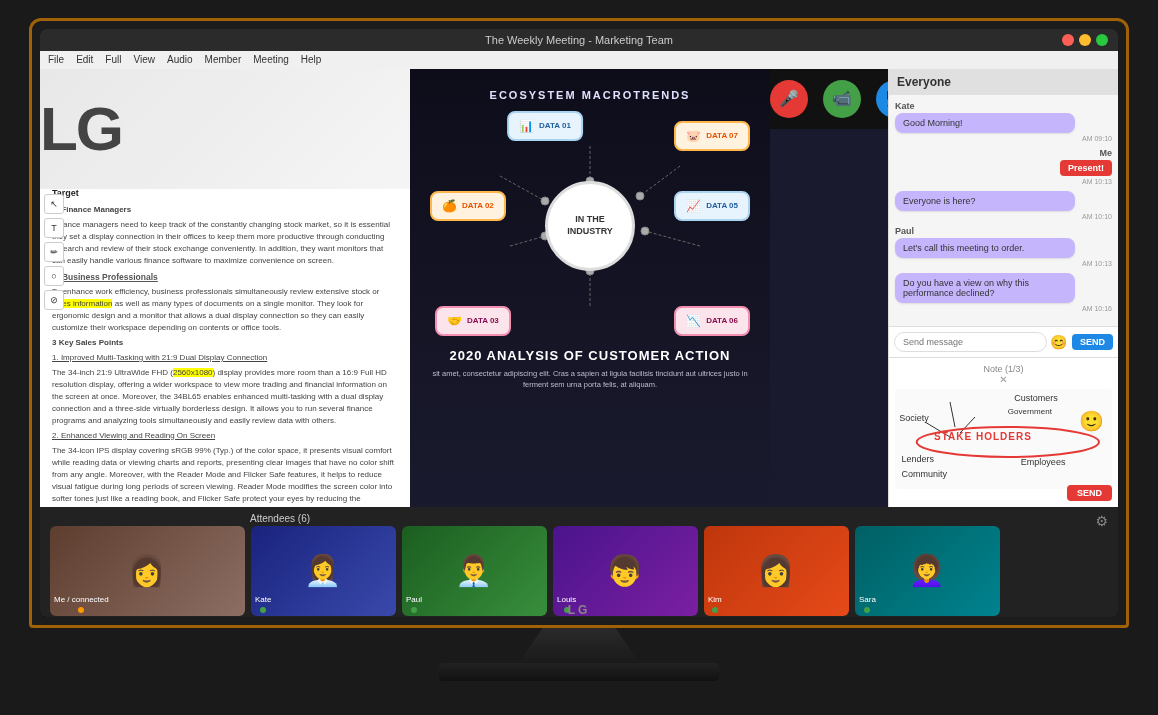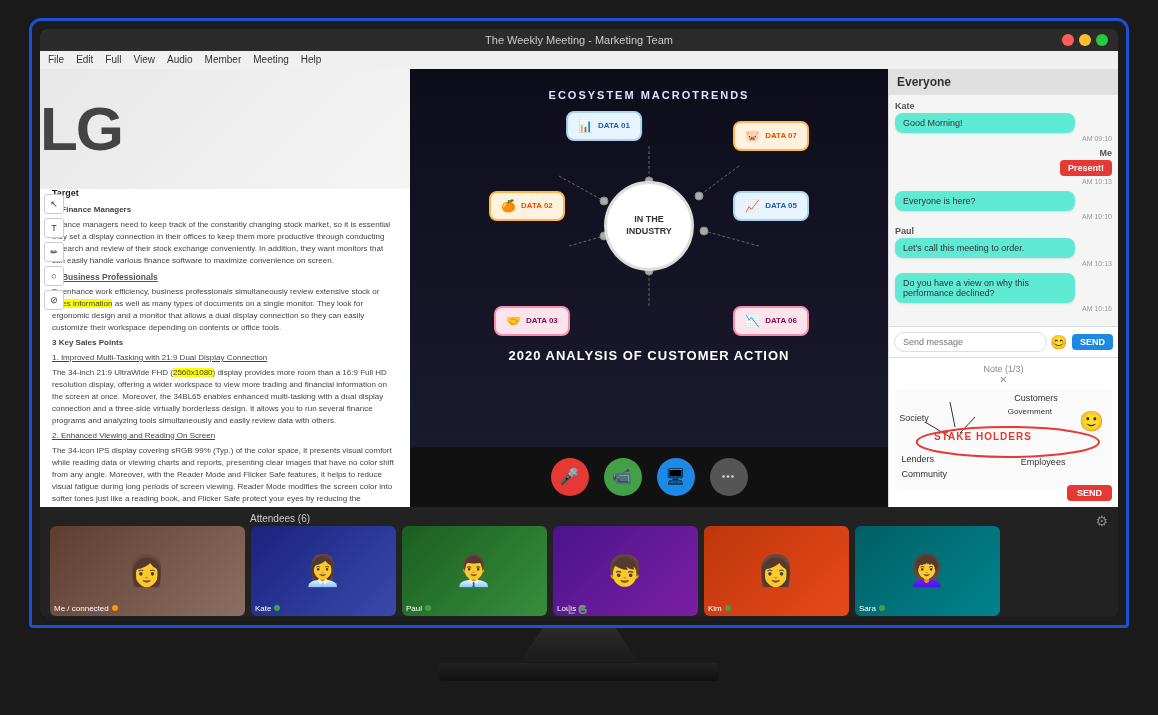--- a/index.html
+++ b/index.html
@@ -21,21 +21,21 @@
       display: flex;
       flex-direction: column;
       align-items: center;
     }
 
     .monitor-bezel {
       width: 1100px;
       height: 610px;
       background: #1c1c1c;
       border-radius: 12px 12px 4px 4px;
-      border: 3px solid #1d4ed8;
+      border: 3px solid #a16207;
       padding: 8px;
       position: relative;
     }
 
     .monitor-screen {
       width: 100%;
       height: 100%;
       background: #000;
       border-radius: 6px;
       overflow: hidden;
@@ -193,21 +193,21 @@
       font-size: 9px;
       cursor: pointer;
       color: #333;
     }
 
     
     .center-panel {
       flex: 1;
       background: #1a1a2e;
       display: flex;
-      flex-direction: column;
+      flex-direction: row;
       overflow: hidden;
       position: relative;
     }
 
     .presentation-area {
       flex: 1;
       background: linear-gradient(180deg, #0d0d1a 0%, #1a1a2e 100%);
       display: flex;
       flex-direction: column;
       align-items: center;
@@ -376,21 +376,21 @@
       gap: 2px;
     }
 
     .chat-sender {
       font-size: 9px;
       font-weight: bold;
       color: #555;
     }
 
     .chat-bubble {
-      background: #5eead4;
+      background: #c4b5fd;
       border-radius: 8px;
       padding: 5px 8px;
       font-size: 9px;
       color: #333;
       max-width: 180px;
       box-shadow: 0 1px 2px rgba(0,0,0,0.1);
       position: relative;
     }
 
     .present-btn {
@@ -543,20 +543,21 @@
 
     .attendee-name-badge {
       position: absolute;
       bottom: 3px;
       left: 4px;
       font-size: 8px;
       color: #fff;
       display: flex;
       align-items: center;
       gap: 3px;
+      flex-direction: column;
     }
 
     .status-dot {
       width: 6px;
       height: 6px;
       border-radius: 50%;
     }
 
     .status-dot.green { background: #43a047; }
     .status-dot.orange { background: #ff9800; }
@@ -747,20 +748,21 @@
 
               <div class="data-bubble" style="bottom: 0px; right: 0px;">
                 <div class="bubble-shape pink">
                   <span class="bubble-icon">📉</span>
                   <span>DATA 06</span>
                 </div>
               </div>
             </div>
 
             <div class="pres-bottom-title">2020 ANALYSIS OF CUSTOMER ACTION</div>
+            <div class="pres-body-text">sit amet, consectetur adipiscing elit. Cras a sapien at ligula facilisis tincidunt aut ultrices justo in ferment sem urna porta felis, at aliquam.</div>
           </div>
 
           <div class="meeting-controls">
             <div class="ctrl-btn red">
               <span>🎤</span>
             </div>
             <div class="ctrl-btn green">
               <span>📹</span>
             </div>
             <div class="ctrl-btn blue">

